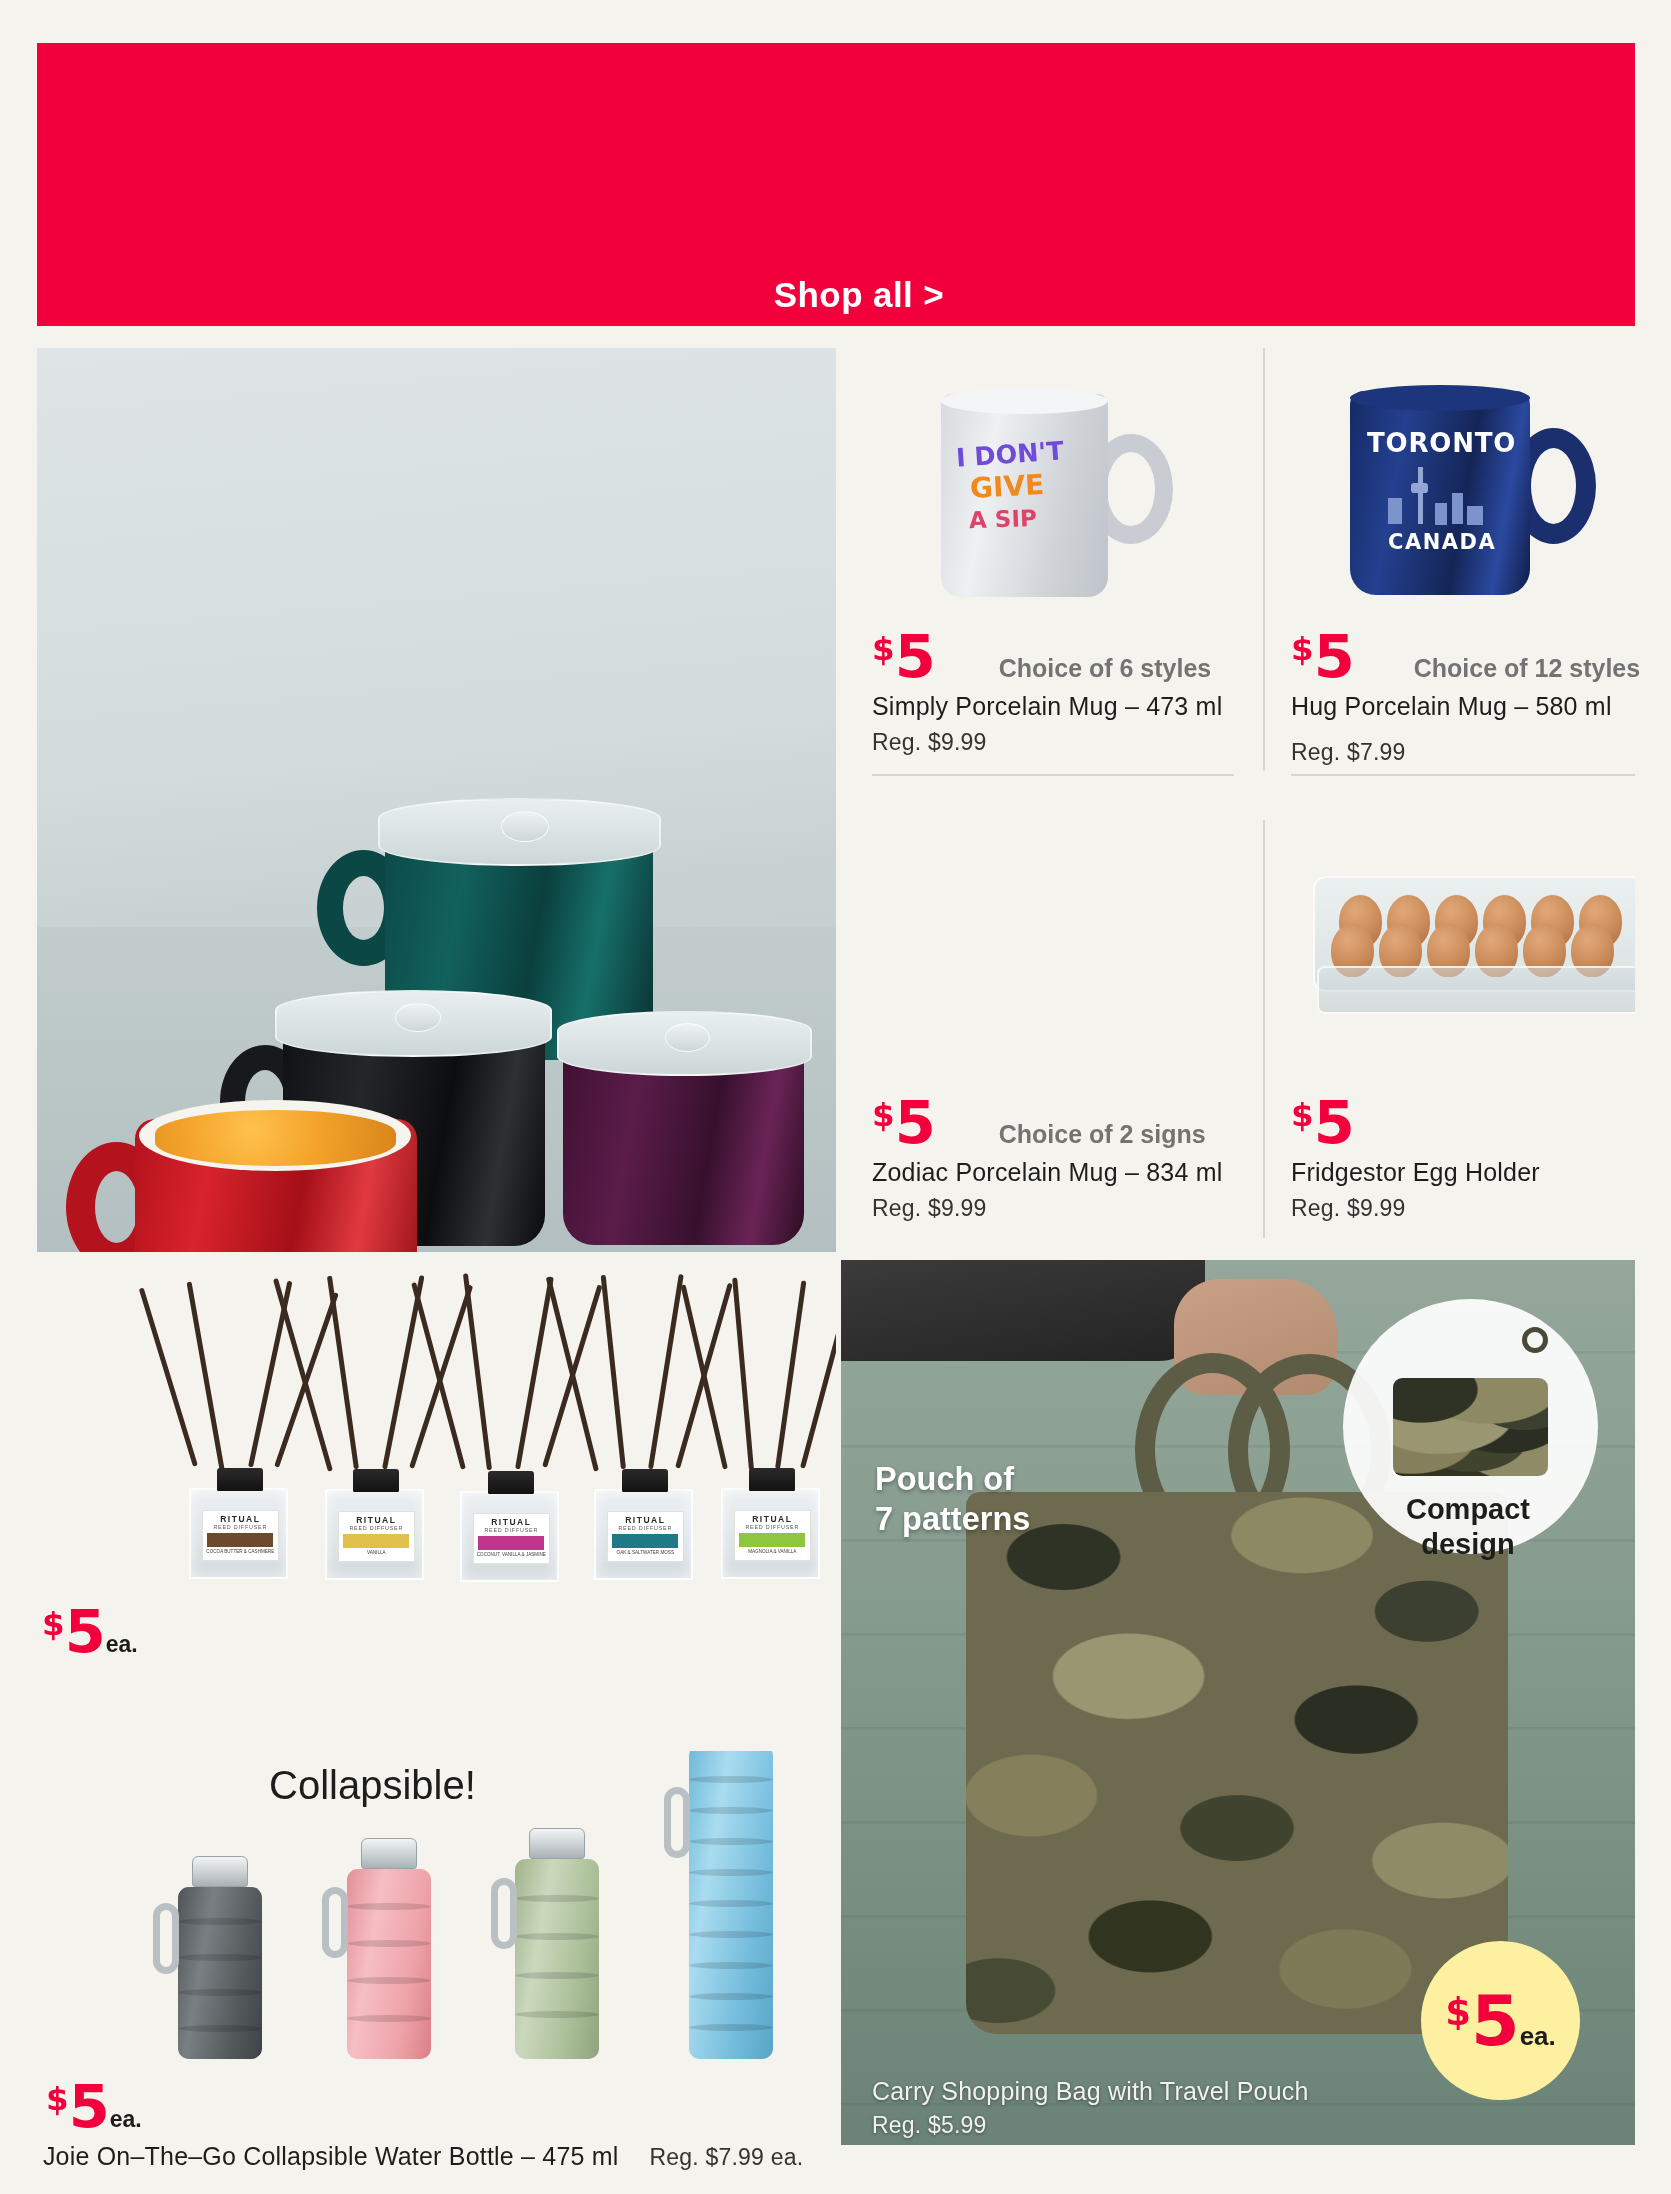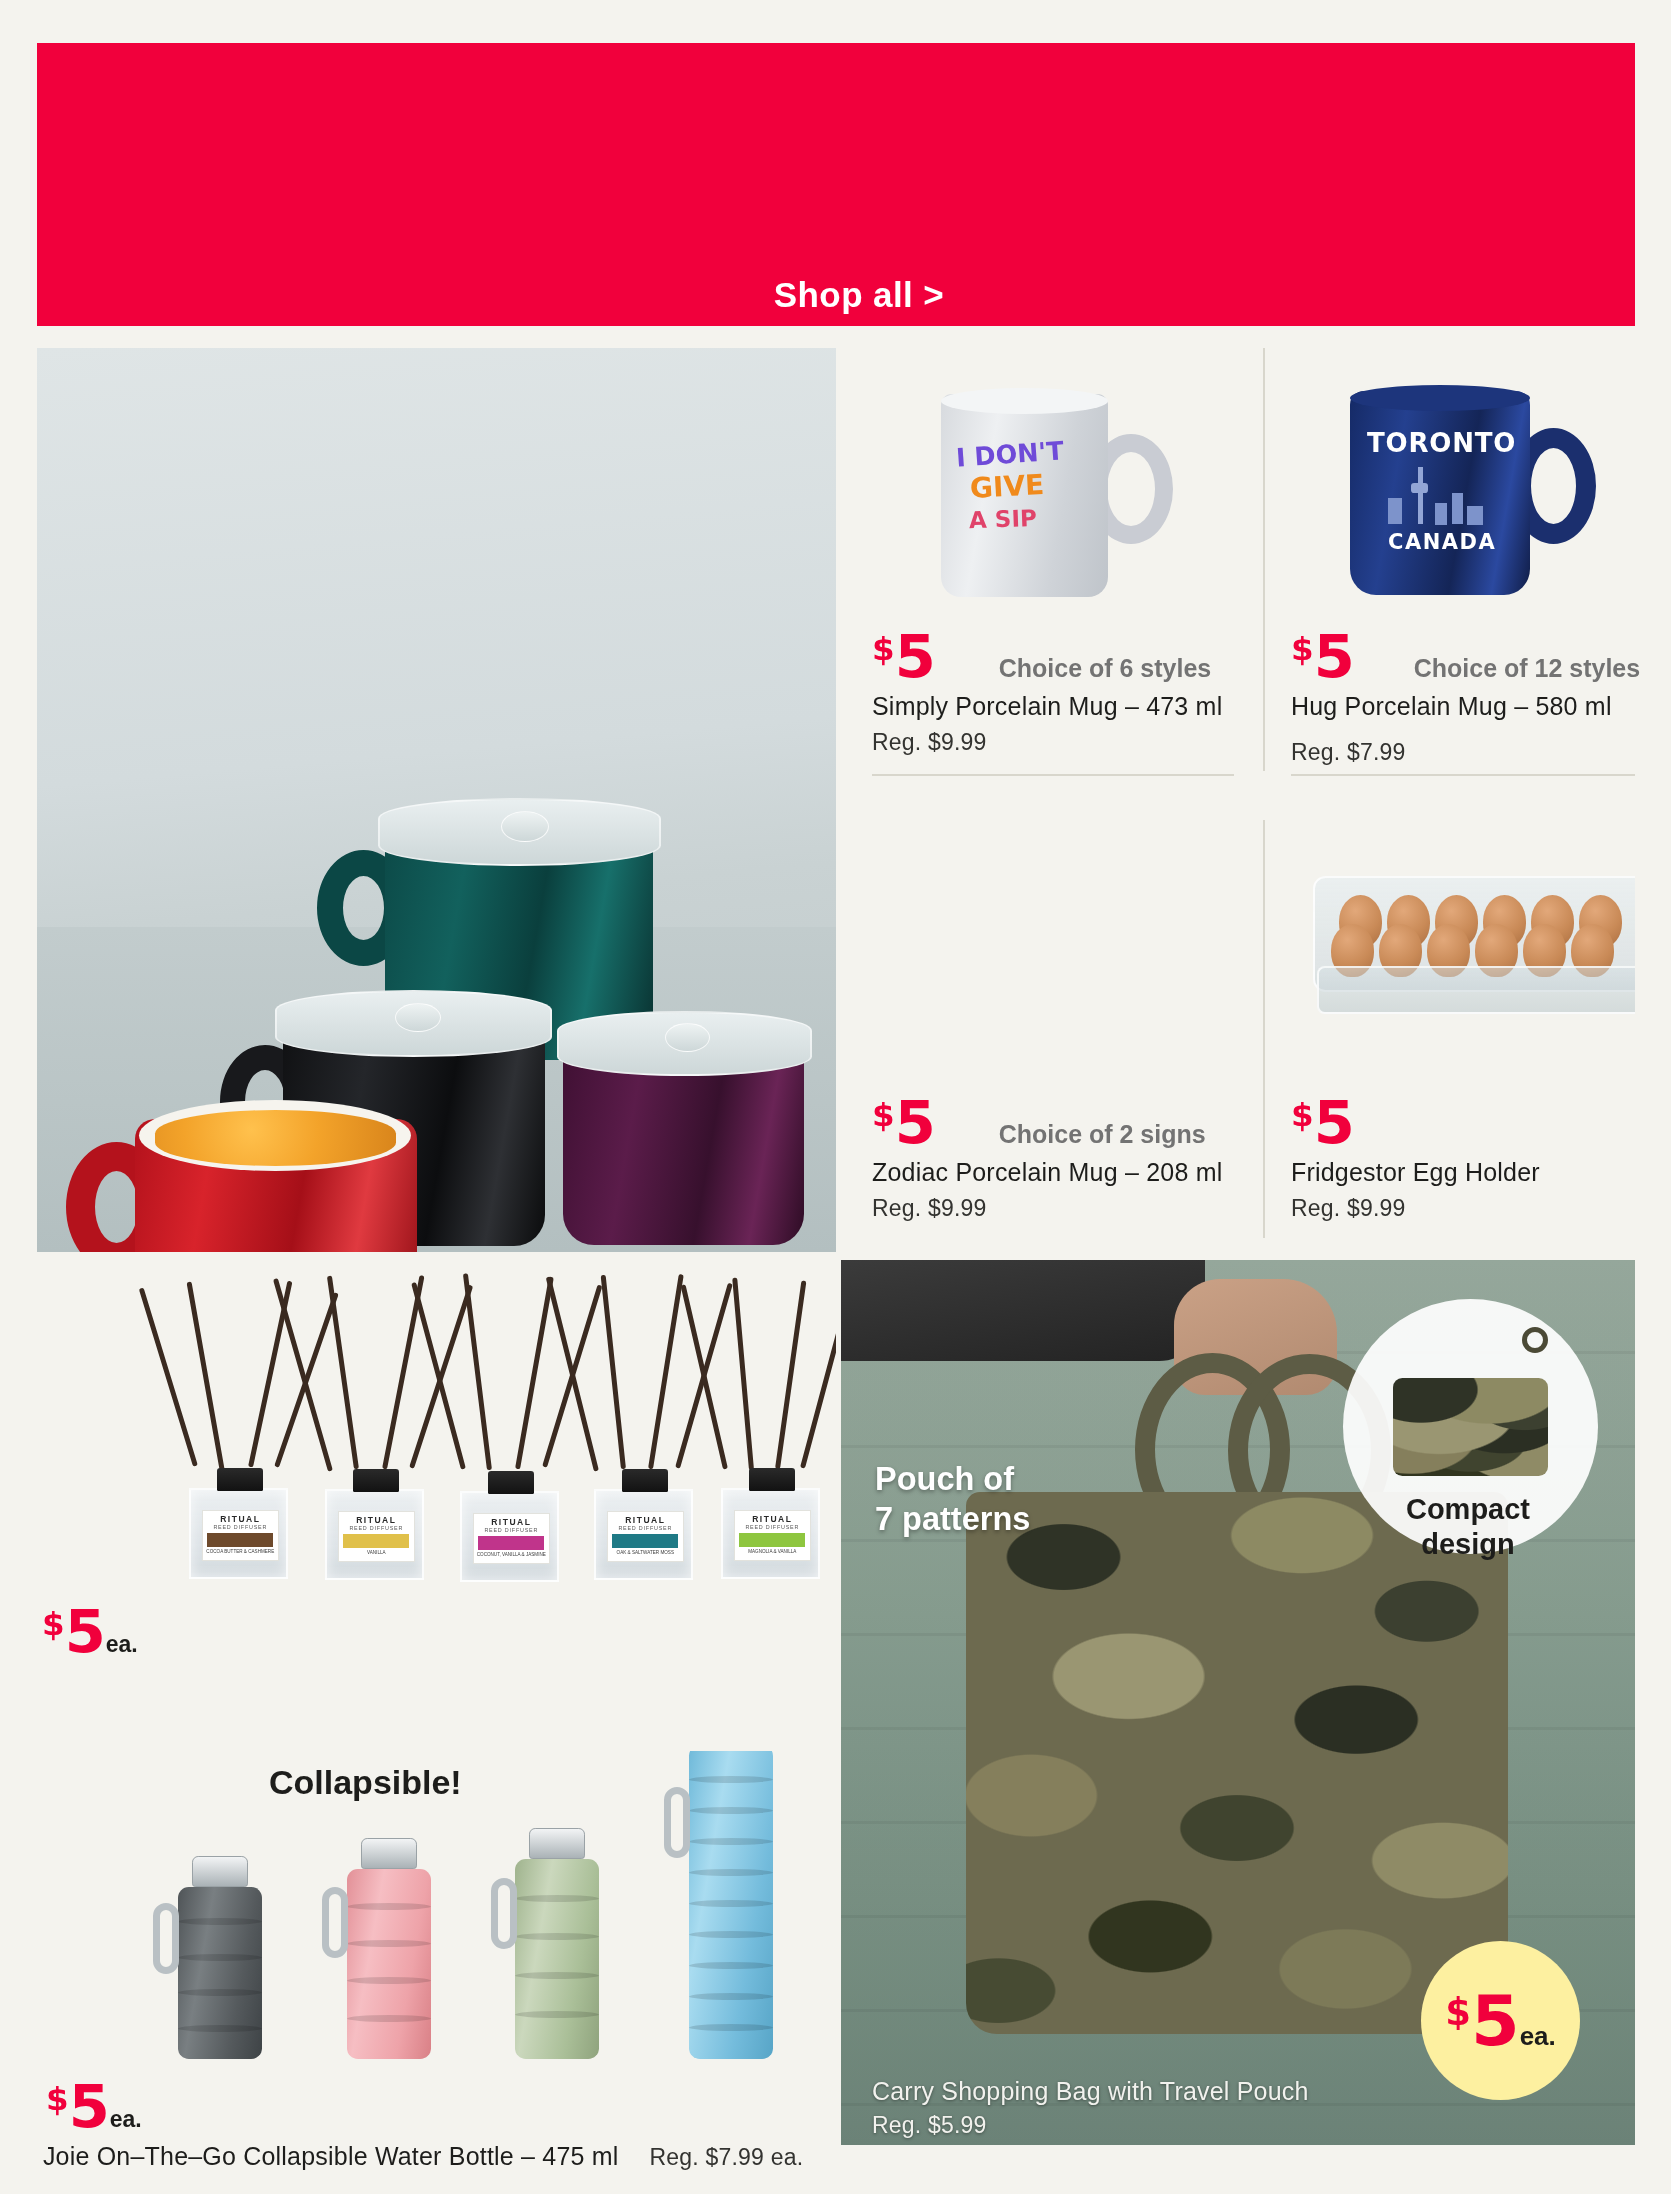--- a/index.html
+++ b/index.html
@@ -319,22 +319,22 @@
   }
   .egg {
     position: absolute;
     width: 43px; height: 53px;
     border-radius: 50% 50% 46% 46%;
     background: radial-gradient(circle at 38% 30%, #e2a87a 0%, #c98a57 55%, #a96d3f 100%);
   }
   .collapsible-label {
     position: absolute;
     left: 232px; top: 12.4px;
-    font-size: 34px;
-    font-weight: bold;
+    font-size: 40px;
+    font-weight: normal;
     color: #1d1d1b;
   }
   .constellation-dot { position: absolute; width: 5.4px; height: 5.4px; border-radius: 50%; background: #1b2a6b; }
   .constellation-line { position: absolute; height: 1.5px; background: #2a3a80; transform-origin: left center; }
   .mug-word { position: absolute; font-family: "DejaVu Sans", sans-serif; font-weight: bold; }
 </style>
 </head>
 <body>
 
 <div class="page">
@@ -421,21 +421,21 @@
     <div class="regprice" style="margin-top:18px;">Reg. $7.99</div>
   </div>
 
   <div style="position:absolute; left:872px; top:1093px;">
     <div style="display:flex; align-items:baseline; gap:63px;">
       <div class="pricetag">
         <span class="d">$</span><span class="n">5</span>
       </div>
       <div class="choice">Choice of 2 signs</div>
     </div>
-    <div class="prodname" style="margin-top:6.2px;">Zodiac Porcelain Mug – 208 ml</div>
+    <div class="prodname" style="margin-top:6.2px;">Zodiac Porcelain Mug – 834 ml</div>
     <div class="regprice" style="margin-top:7.7px;">Reg. $9.99</div>
   </div>
 
   <div class="mini-photo" style="left:1291px; top:822px; width:344px; height:248px;">
     <div class="egg-tray"></div>
     <div>
       <div class="egg" style="left:48px; top:73px;"></div>
       <div class="egg" style="left:96px; top:73px;"></div>
       <div class="egg" style="left:144px; top:73px;"></div>
       <div class="egg" style="left:192px; top:73px;"></div>

